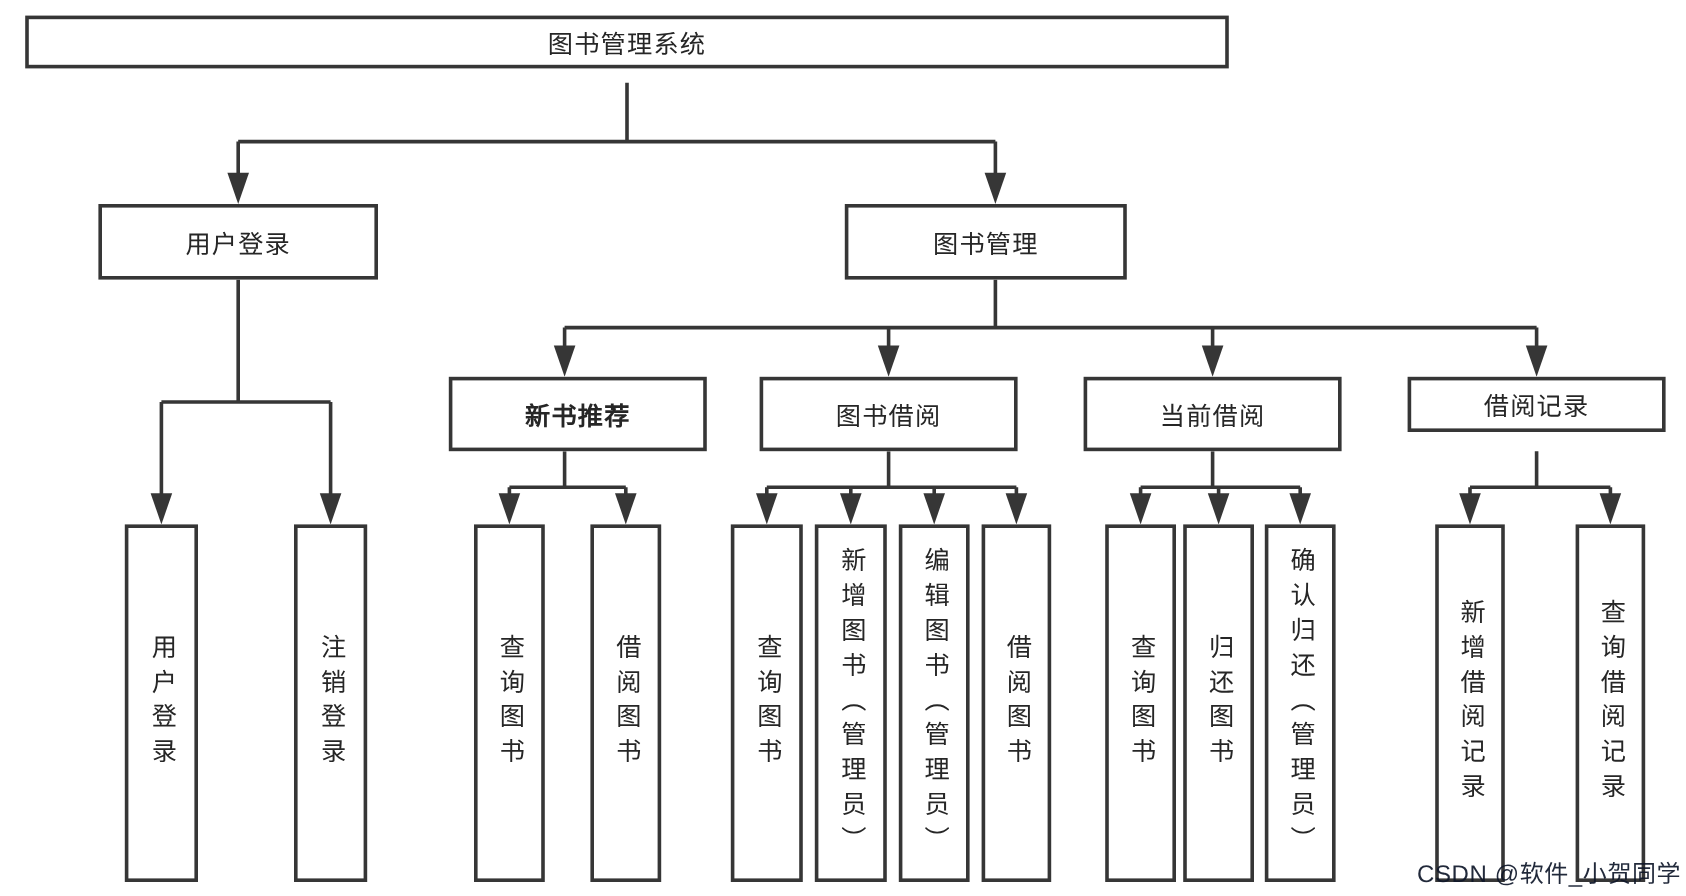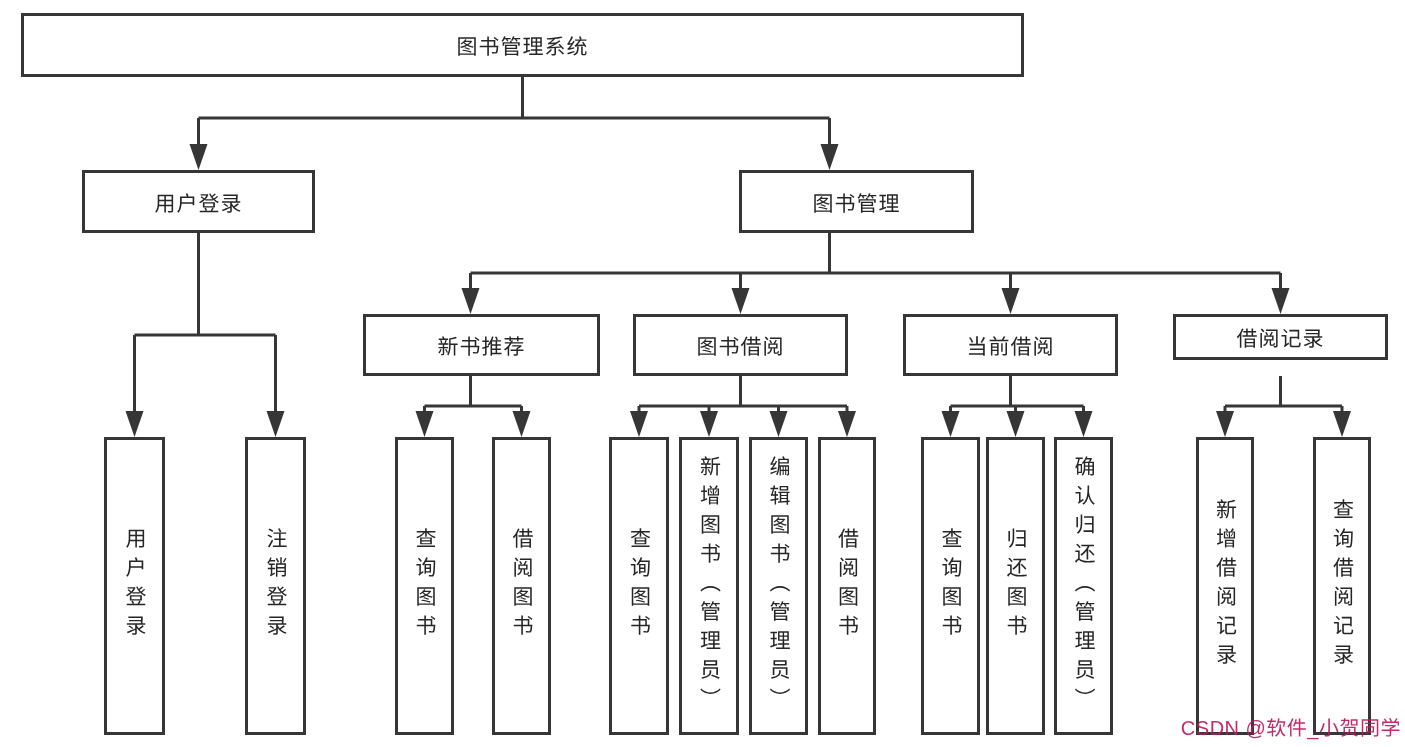--- a/index.html
+++ b/index.html
@@ -50,21 +50,21 @@
     font-size: 21px;
     letter-spacing: 8px;
     color: #262626;
     line-height: 1;
   }
   .watermark {
     position: absolute;
     right: 4px;
     bottom: 6px;
     font-size: 20px;
-    color: #be185d;
+    color: #0f172a;
     letter-spacing: 0.5px;
     opacity: 0.92;
     white-space: nowrap;
   }
 </style>
 </head>
 <body>
 
 <div class="canvas">
 
@@ -124,26 +124,26 @@
 
     <g stroke="#363636" stroke-width="3" fill="none">
       <path d="M1280.5 376 V406 M1225 406 H1342 M1225 406 V416 M1342 406 V416"></path>
     </g>
     <g fill="#363636" stroke="none">
       <polygon points="1216,411 1234,411 1225,437"></polygon>
       <polygon points="1333,411 1351,411 1342,437"></polygon>
     </g>
   </svg>
 
-  <div class="hbox" style="left:21px; top:13px; width:1003px; height:64px;">图书管理系统</div>
+  <div class="hbox" style="left:21px; top:13px; width:1003px; height:44px;">图书管理系统</div>
 
   <div class="hbox" style="left:82px; top:170px; width:233px; height:63px;">用户登录</div>
-  <div class="hbox" style="left:739px; top:170px; width:235px; height:63px;">图书管理</div>
+  <div class="hbox" style="left:704px; top:170px; width:235px; height:63px;">图书管理</div>
 
-  <div class="hbox" style="left:363px; top:314px; width:237px; height:62px;">新书推荐</div>
+  <div class="hbox" style="left:374px; top:314px; width:215px; height:62px;font-weight:bold;">新书推荐</div>
   <div class="hbox" style="left:903px; top:314px; width:215px; height:62px;">当前借阅</div>
   <div class="hbox" style="left:633px; top:314px; width:215px; height:62px;">图书借阅</div>
   <div class="hbox" style="left:1173px; top:314px; width:215px; height:46px;">借阅记录</div>
 
   <div class="leaf" style="left:104px; width:61px;">用户登录</div>
   <div class="leaf" style="left:245px; width:61px;">注销登录</div>
 
   <div class="leaf" style="left:395px; width:59px;">查询图书</div>
   <div class="leaf" style="left:492px; width:59px;">借阅图书</div>
 

